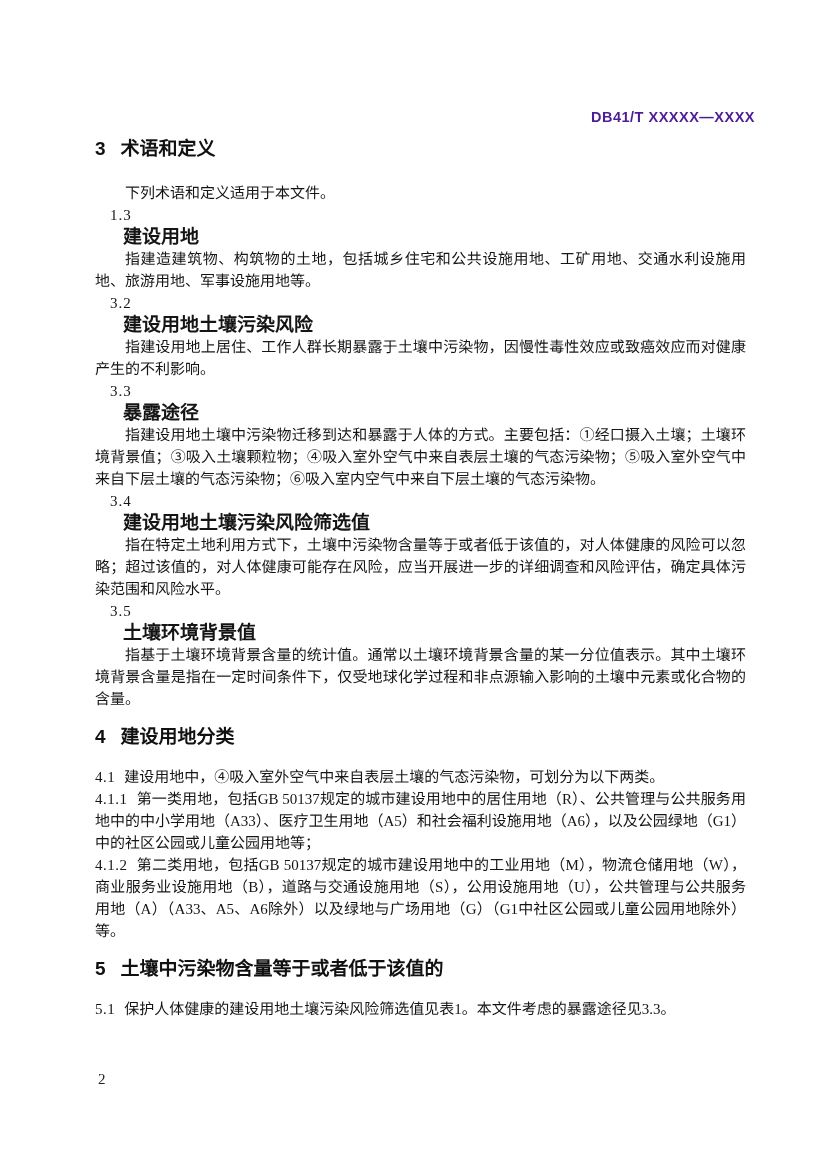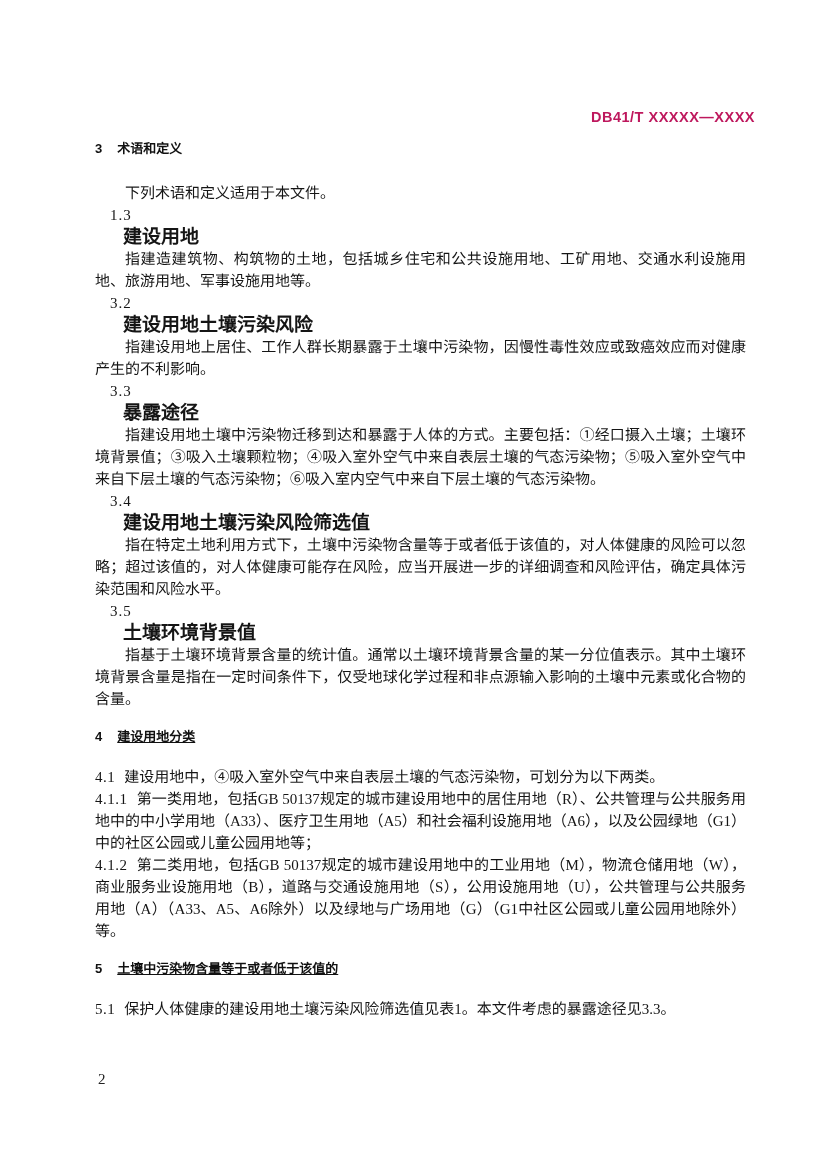--- a/index.html
+++ b/index.html
@@ -20,52 +20,51 @@
   }
   
   .running-header {
     position: absolute;
     top: 106px;
     right: 71px;
     font-family: "Liberation Sans", "DejaVu Sans", sans-serif;
     font-weight: 700;
     font-size: 14.5px;
     letter-spacing: 0.5px;
-    color: #be185d;
+    color: #4c1d95;
     white-space: nowrap;
     text-align: right;
   }
   
   .content {
     position: absolute;
     left: 95px;
     top: 138px;
     width: 651px;
   }
   .content p {
     margin: 0;
     text-align: justify;
   }
   
   .sec-heading {
     margin: 0;
     font-family: "Liberation Sans", "DejaVu Sans", sans-serif;
     font-weight: 700;
-    font-size: 13px;
+    font-size: 19px;
     line-height: 22px;
     color: #111;
   }
   .sec-heading .sec-num {
     display: inline-block;
     margin-right: 15px;
   }
   .sec-heading.mid {
     margin-top: 16px;
     margin-bottom: 18px;
-    text-decoration: underline;
   }
   
   .intro {
     margin-top: 22px !important;
     text-indent: 2em;
   }
   
   .term-num {
     padding-left: 15px;
     letter-spacing: 1px;

